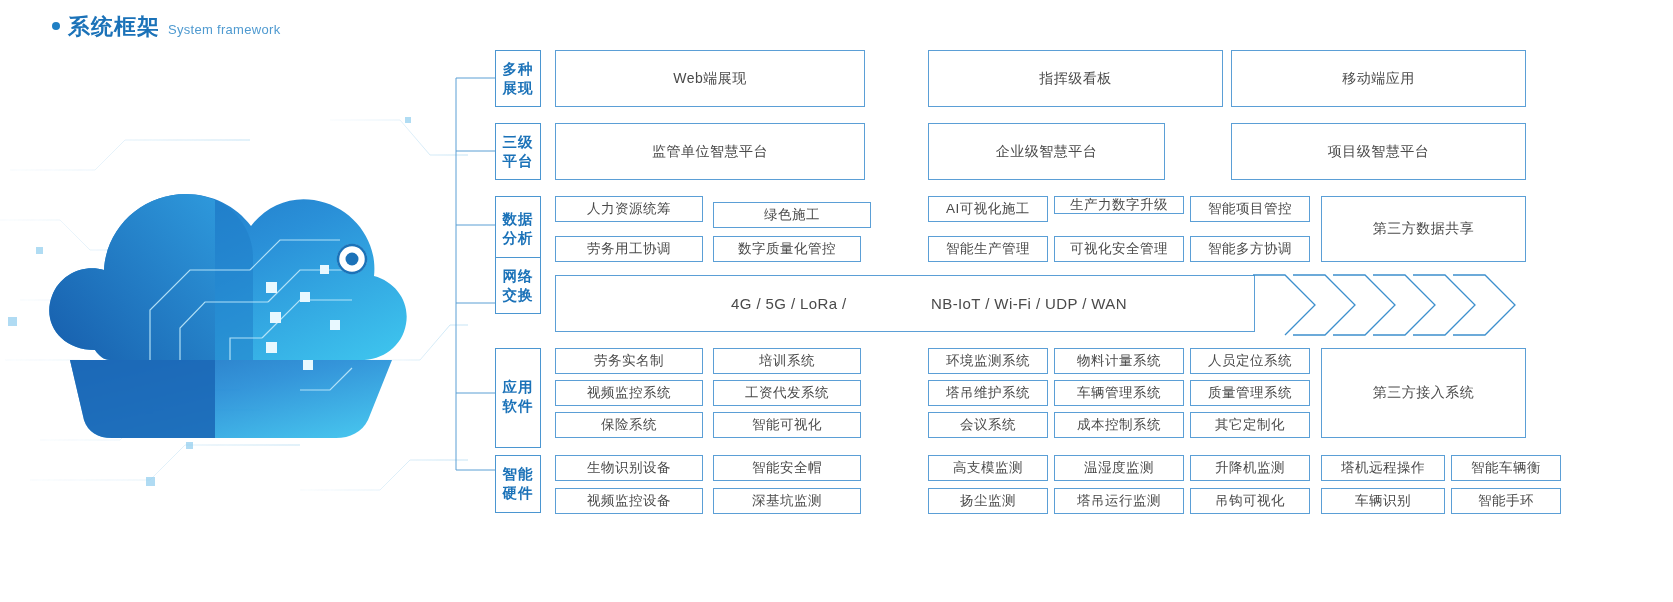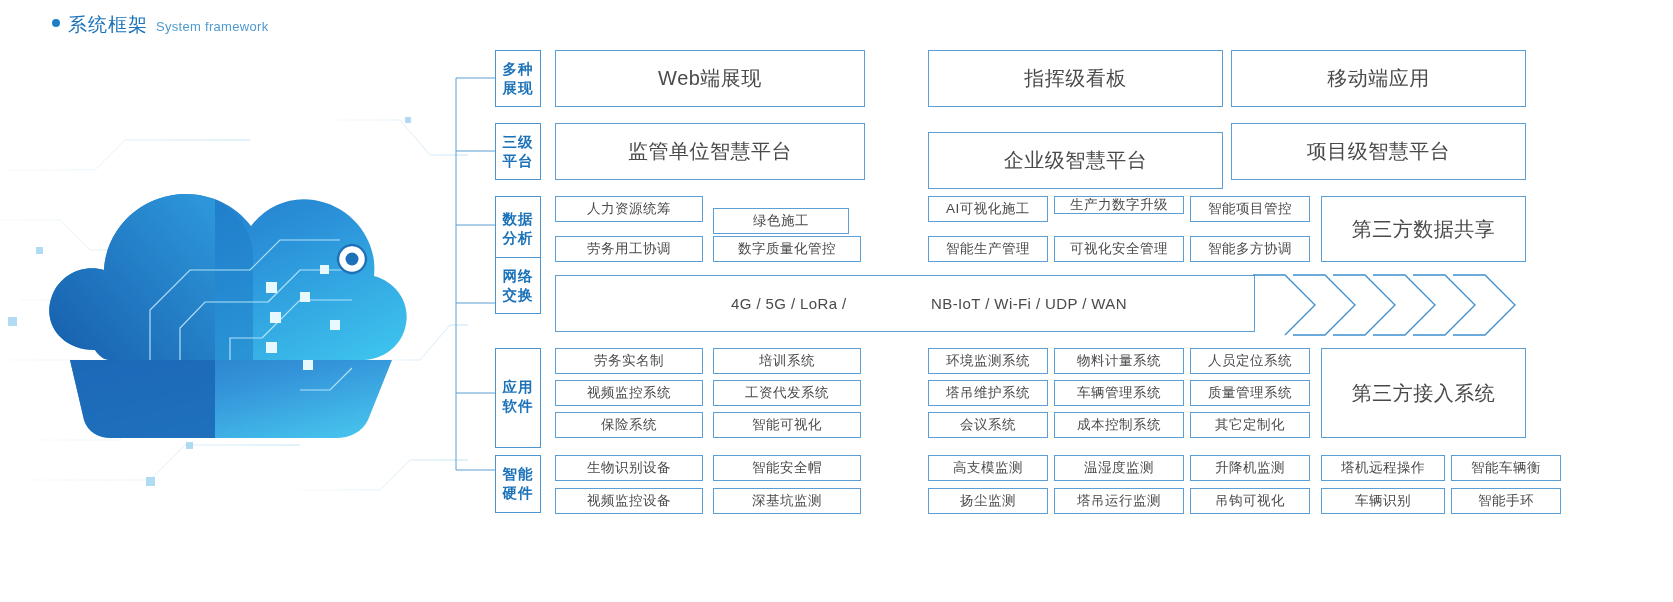--- a/index.html
+++ b/index.html
@@ -4,21 +4,21 @@
 <style>
   html,body{margin:0;padding:0;}
   body{
     width:1673px;height:602px;background:#ffffff;
     font-family:"Liberation Sans","DejaVu Sans",sans-serif;
     position:relative;overflow:hidden;
   }
   
   #header{position:absolute;left:52px;top:12px;display:flex;align-items:baseline;gap:8px;}
   #header .dot{width:8px;height:8px;border-radius:50%;background:#1f7fc4;position:relative;top:-4px;}
-  #header .zh{font-size:19px;color:#1b72b8;font-weight:normal;letter-spacing:1px;}
+  #header .zh{font-size:22px;color:#1b72b8;font-weight:bold;letter-spacing:1px;}
   #header .en{font-size:13px;color:#4f9ad0;letter-spacing:.3px;}
 
   
   #cloud-art{position:absolute;left:0;top:60px;width:470px;height:460px;overflow:hidden;}
   #cloud-art svg{display:block;}
 
   
   #diagram{position:absolute;left:455px;top:45px;width:1218px;height:490px;}
 
   .catbox{
@@ -26,21 +26,21 @@
     color:#1b72b8;font-size:14.5px;line-height:19px;font-weight:bold;
     display:flex;flex-direction:column;align-items:center;justify-content:center;
     letter-spacing:1px;box-sizing:border-box;background:#fff;
   }
 
   .cell{
     border:1px solid #5b9fd6;box-sizing:border-box;background:#fff;
     display:flex;align-items:center;justify-content:center;
     color:#4a4a4a;font-size:13.5px;letter-spacing:.5px;position:absolute;
   }
-  .cell.big{font-size:20px;}
+  .cell.big{font-size:14px;}
 
   .netbar{
     position:absolute;border:1px solid #5b9fd6;box-sizing:border-box;background:#fff;
     display:flex;align-items:center;color:#4a4a4a;font-size:15px;letter-spacing:.4px;
   }
   .netbar .t1{position:absolute;left:175px;}
   .netbar .t2{position:absolute;left:375px;}
   #chevrons{position:absolute;}
 </style>
 </head>
@@ -152,29 +152,29 @@
   </div>
   <div class="cell big" style="left:100px;top:5px;width:310px;height:57px;">Web端展现</div>
   <div class="cell big" style="left:473px;top:5px;width:295px;height:57px;">指挥级看板</div>
   <div class="cell big" style="left:776px;top:5px;width:295px;height:57px;">移动端应用</div>
 
   <div class="catbox" style="left:40px;top:78px;width:46px;height:57px;">
     <span>三级</span>
     <span>平台</span>
   </div>
   <div class="cell big" style="left:100px;top:78px;width:310px;height:57px;">监管单位智慧平台</div>
-  <div class="cell big" style="left:473px;top:78px;width:295px;height:57px;margin-top:9px;">企业级智慧平台</div>
+  <div class="cell big" style="left:473px;top:78px;width:237px;height:57px;">企业级智慧平台</div>
   <div class="cell big" style="left:776px;top:78px;width:295px;height:57px;">项目级智慧平台</div>
 
   <div class="catbox" style="left:40px;top:151px;width:46px;height:66px;">
     <span>数据</span>
     <span>分析</span>
   </div>
   <div class="cell" style="left:100px;top:151px;width:148px;height:26px;">人力资源统筹</div>
-  <div class="cell" style="left:258px;top:163px;width:136px;height:26px;">绿色施工</div>
+  <div class="cell" style="left:258px;top:157px;width:158px;height:26px;">绿色施工</div>
   <div class="cell" style="left:100px;top:191px;width:148px;height:26px;">劳务用工协调</div>
   <div class="cell" style="left:258px;top:191px;width:148px;height:26px;">数字质量化管控</div>
 
   <div class="cell" style="left:473px;top:151px;width:120px;height:26px;">AI可视化施工</div>
   <div class="cell" style="left:599px;top:151px;width:130px;height:18px;">生产力数字升级</div>
   <div class="cell" style="left:735px;top:151px;width:120px;height:26px;">智能项目管控</div>
   <div class="cell" style="left:473px;top:191px;width:120px;height:26px;">智能生产管理</div>
   <div class="cell" style="left:599px;top:191px;width:130px;height:26px;">可视化安全管理</div>
   <div class="cell" style="left:735px;top:191px;width:120px;height:26px;">智能多方协调</div>
 

